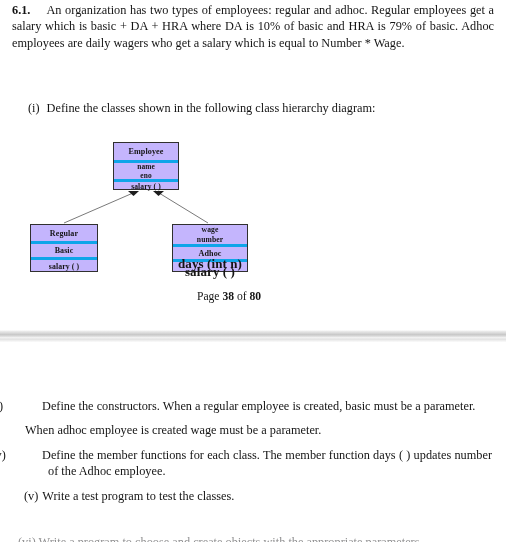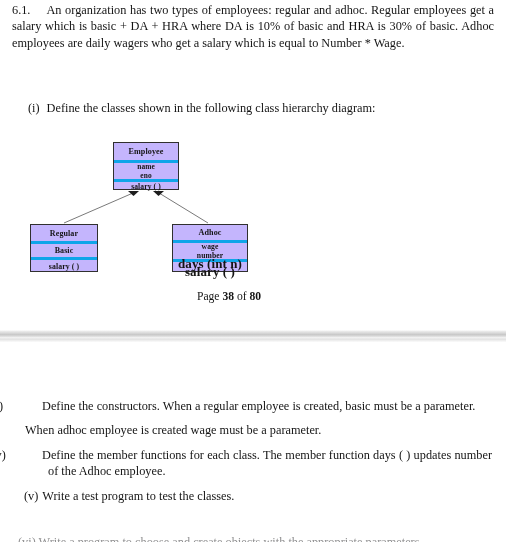--- a/index.html
+++ b/index.html
@@ -28,21 +28,21 @@
     position: absolute;
     left: 12px;
     top: 2px;
     width: 482px;
     font-size: 12.3px;
     line-height: 16.4px;
     text-align: justify;
     text-justify: inter-word;
   }
   .intro .qnum {
-    font-weight: normal;
+    font-weight: bold;
     margin-right: 16px;
   }
 
   
   .item-i {
     position: absolute;
     left: 28px;
     top: 100px;
     width: 460px;
     font-size: 12.3px;
@@ -173,21 +173,21 @@
     line-height: 16.4px;
     color: #8f8f90;
   }
 </style>
 </head>
 <body>
 
 <div class="page">
 
   <div class="intro">
-    <span class="qnum">6.1.</span><span>An organization has two types of employees: regular and adhoc. Regular employees     get a salary which is basic + DA + HRA where DA is 10% of basic and HRA is 30% of basic. Adhoc employees are daily wagers who get a salary which is equal to Number * Wage.</span>
+    <span class="qnum">6.1.</span><span>An organization has two types of employees: regular and adhoc. Regular employees     get a salary which is basic + DA + HRA where DA is 10% of basic and HRA is 79% of basic. Adhoc employees are daily wagers who get a salary which is equal to Number * Wage.</span>
   </div>
 
   <div class="item-i">
     <span class="lbl">(i)</span><span>Define the classes shown in the following class hierarchy diagram:</span>
   </div>
 
   <div class="diagram">
 
     <svg width="506" height="148">
 
@@ -218,26 +218,26 @@
       </div>
       <div class="row r2">
         <span>Basic</span>
       </div>
       <div class="row r3">
         <span>salary ( )</span>
       </div>
     </div>
 
     <div class="umlbox" id="box-adhoc">
-      <div class="row r1">
-        <span>Adhoc</span>
-      </div>
       <div class="row r2">
         <span>wage</span>
         <span>number</span>
+      </div>
+      <div class="row r1">
+        <span>Adhoc</span>
       </div>
       <div class="row r3">
         <span>days (int n)</span>
         <span>salary ( )</span>
       </div>
     </div>
   </div>
 
   <div class="page-label">
     <span>Page</span>

